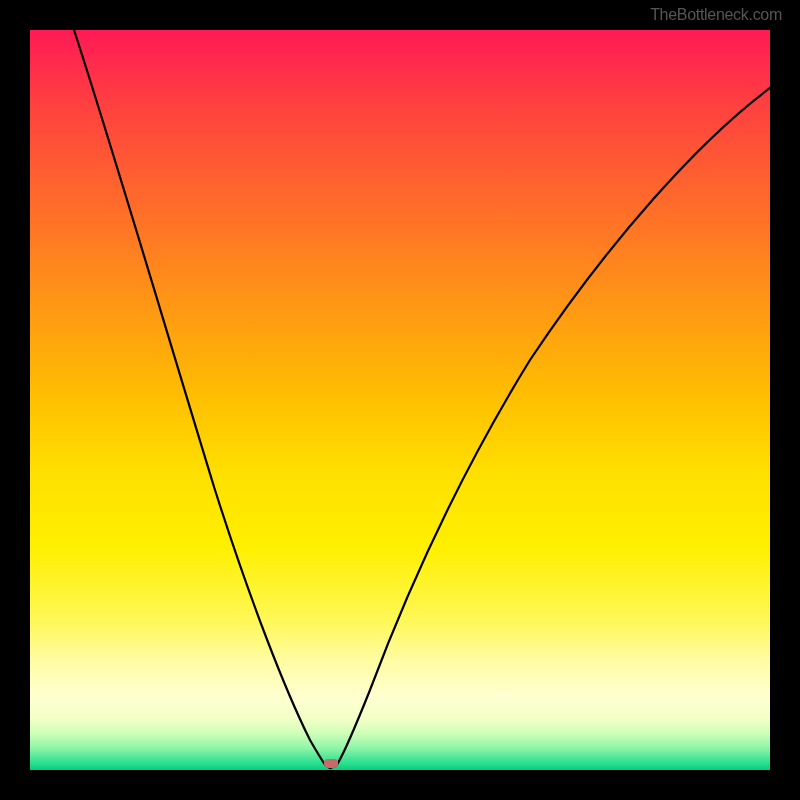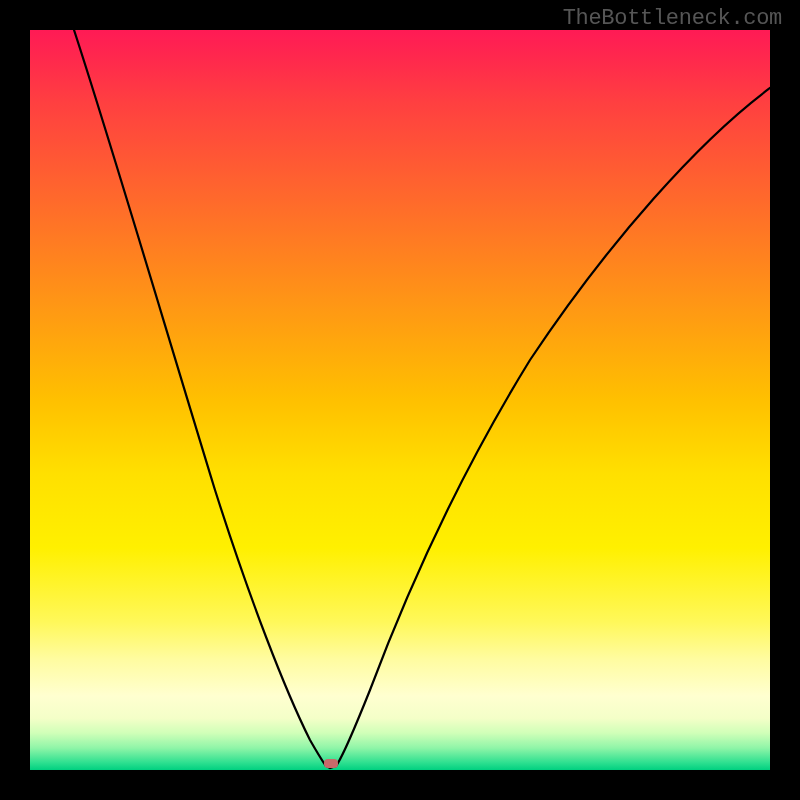--- a/index.html
+++ b/index.html
@@ -7,22 +7,22 @@
     width: 800px;
     height: 800px;
     background: #000;
     position: relative;
     overflow: hidden;
   }
   .watermark {
     position: absolute;
     top: 6px;
     right: 18px;
-    font-family: Liberation Mono, monospace;
-    font-size: 22px;
+    font-family: Liberation Sans, sans-serif;
+    font-size: 16px;
     font-weight: 500;
     color: #565656;
     z-index: 2;
     letter-spacing: -0.3px;
   }
   .plot-area {
     position: absolute;
     left: 30px;
     top: 30px;
     width: 740px;

